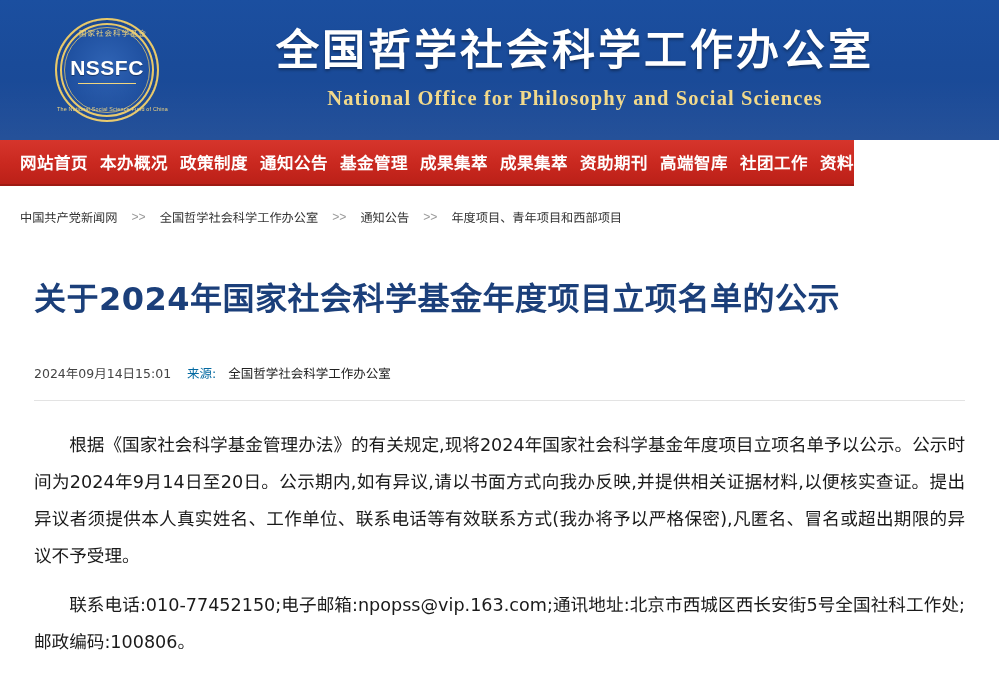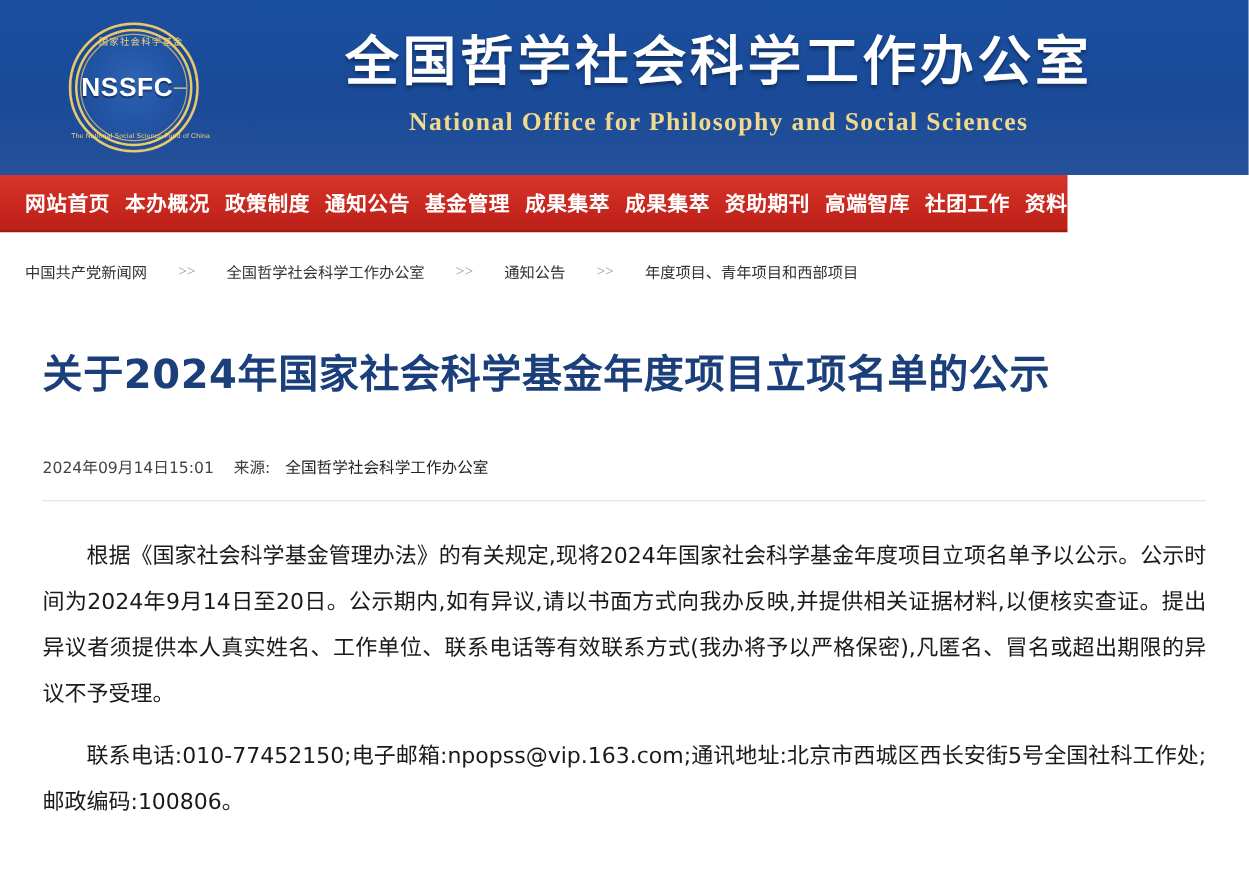--- a/index.html
+++ b/index.html
@@ -39,20 +39,21 @@
     background: radial-gradient(circle at 50% 45%, #2f63b4 0%, #1d4e9e 60%, #153f86 100%);
     border: 2px solid #e8c96a;
     box-shadow: inset 0 0 0 3px #1a4894, inset 0 0 0 5px #e8c96a;
   }
   .logo-inner {
     position: absolute;
     inset: 7px;
     border-radius: 50%;
     border: 1px solid rgba(232,201,106,0.75);
     display: flex;
+    flex-direction: column;
     align-items: center;
     justify-content: center;
   }
   .logo-top-text {
     position: absolute;
     top: 7px;
     left: 12px; right: 0;
     text-align: center;
     font-size: 7.5px;
     color: #f0d57f;
@@ -136,22 +137,22 @@
     padding: 0 0 0 0;
     background: #fff;
   }
   .breadcrumb {
     padding: 22px 20px 12px 20px;
     font-size: 12.2px;
     color: #3b3b3b;
     display: flex;
     align-items: center;
     flex-wrap: nowrap;
-    gap: 17px;
-    font-family: Liberation Serif, serif;
+    gap: 6px;
+    font-family: Liberation Sans, sans-serif;
   }
   .crumb { color: #333; cursor: pointer; white-space: nowrap; }
   .crumb-sep { color: #9a9a9a; margin: 0 8px; white-space: nowrap; }
 
   .article {
     padding: 0 34px;
   }
   .headline {
     font-size: 32px;
     font-weight: bold;
@@ -161,21 +162,21 @@
     padding: 18px 0 6px 0;
     font-family: "DejaVu Sans", "Liberation Sans", sans-serif;
   }
   .meta {
     font-size: 12.5px;
     color: #444;
     padding: 14px 0 18px 0;
     border-bottom: 1px solid #e3e3e3;
     font-family: "DejaVu Sans", "Liberation Sans", sans-serif;
   }
-  .meta .meta-source-label { color: #404040; }
+  .meta .meta-source-label { color: #0369a1; }
   .meta .meta-source { color: #222; }
 
   .body-text {
     padding-top: 26px;
   }
   .para {
     font-size: 17.6px;
     line-height: 37px;
     color: #1a1a1a;
     text-align: justify;

